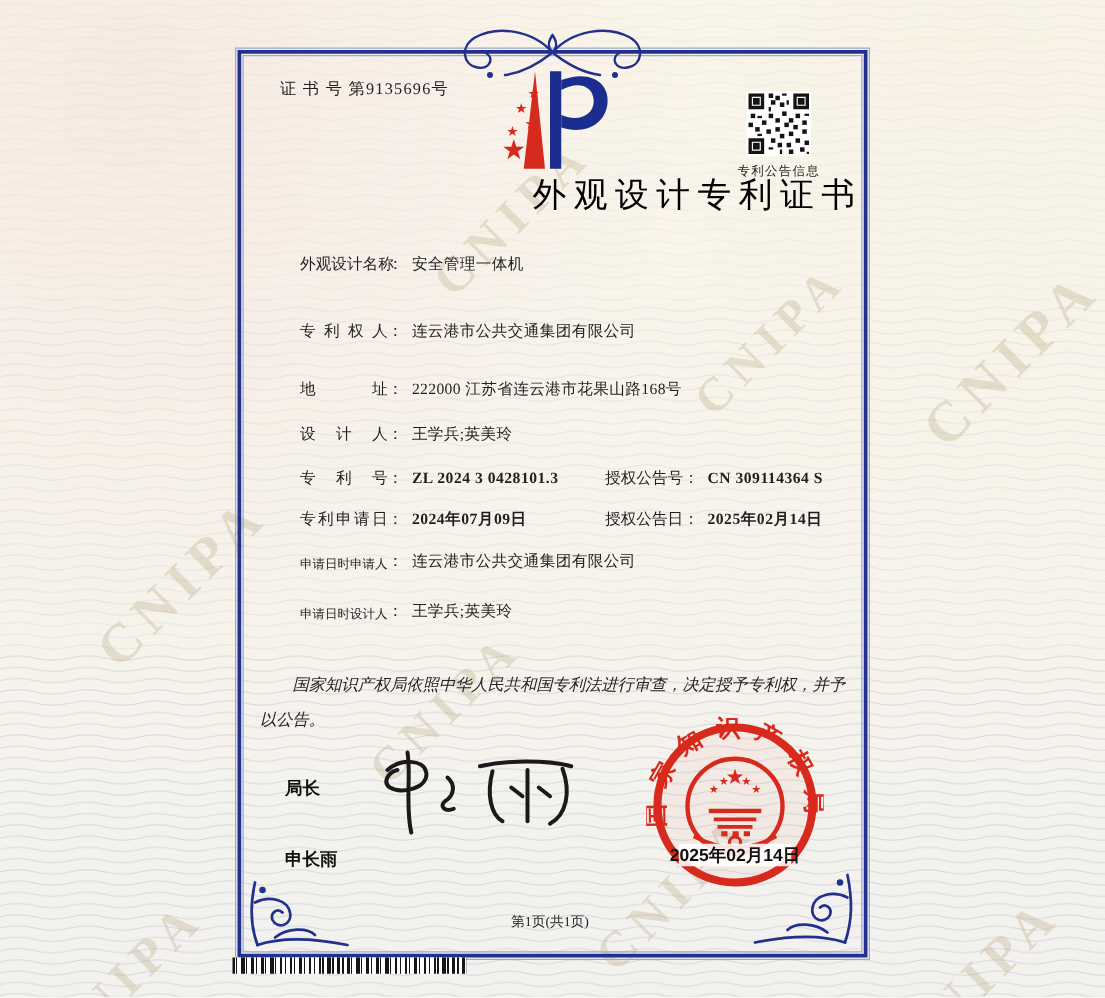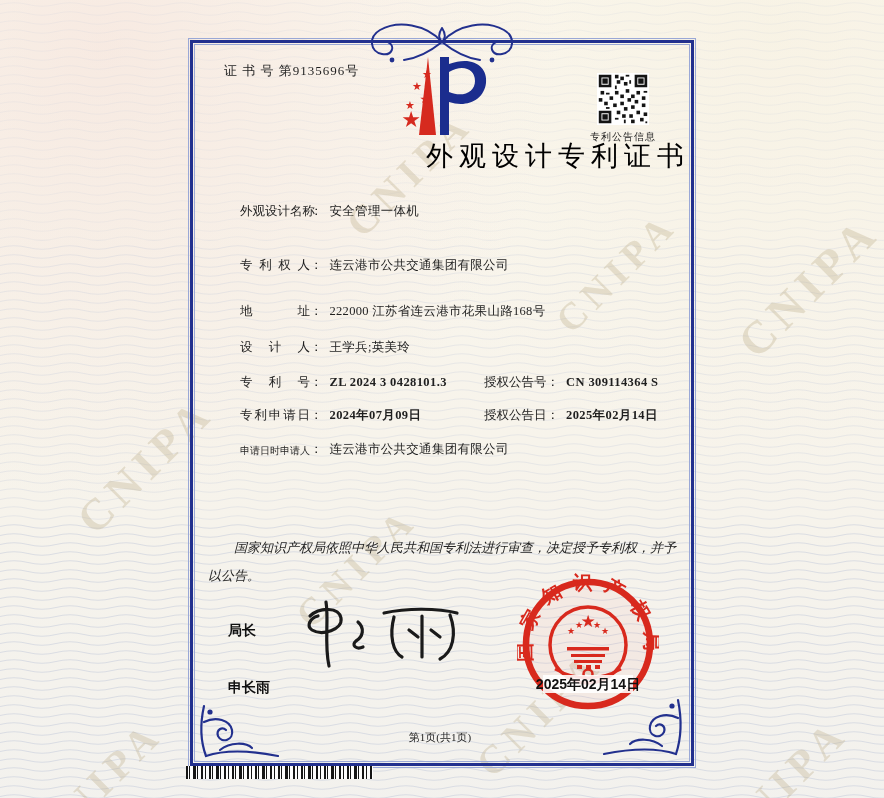--- a/index.html
+++ b/index.html
@@ -187,20 +187,23 @@
   </div>
   <div class="abs row" style="top:407px;">
     <span class="lab">专利申请日</span><span class="colon">：</span><span class="val num">2024年07月09日</span>
     <span class="col2">
       <span>授权公告日</span><span class="colon">：</span><span class="val num">2025年02月14日</span>
     </span>
   </div>
   <div class="abs row" style="top:441px;">
     <span class="lab sm">申请日时申请人</span><span class="colon">：</span><span class="val">连云港市公共交通集团有限公司</span>
   </div>
+  <div class="abs row" style="top:481px;">
+    <span class="lab sm">申请日时设计人</span><span class="colon">：</span><span class="val">王学兵;英美玲</span>
+  </div>
 
   <div class="abs para">
     <div class="ln1">国家知识产权局依照中华人民共和国专利法进行审查，决定授予专利权，并予以公告。</div>
   </div>
 
   <div class="abs director" style="left:228px;top:622px;">局长</div>
   <div class="abs director" style="left:228px;top:651px;margin-top:28px;">申长雨</div>
 
   <svg class="abs" style="left:298px;top:590px;" width="170" height="85" viewBox="0 0 170 85">
     <g stroke="#1a1a1a" stroke-width="3.2" fill="none" stroke-linecap="round" stroke-linejoin="round">

